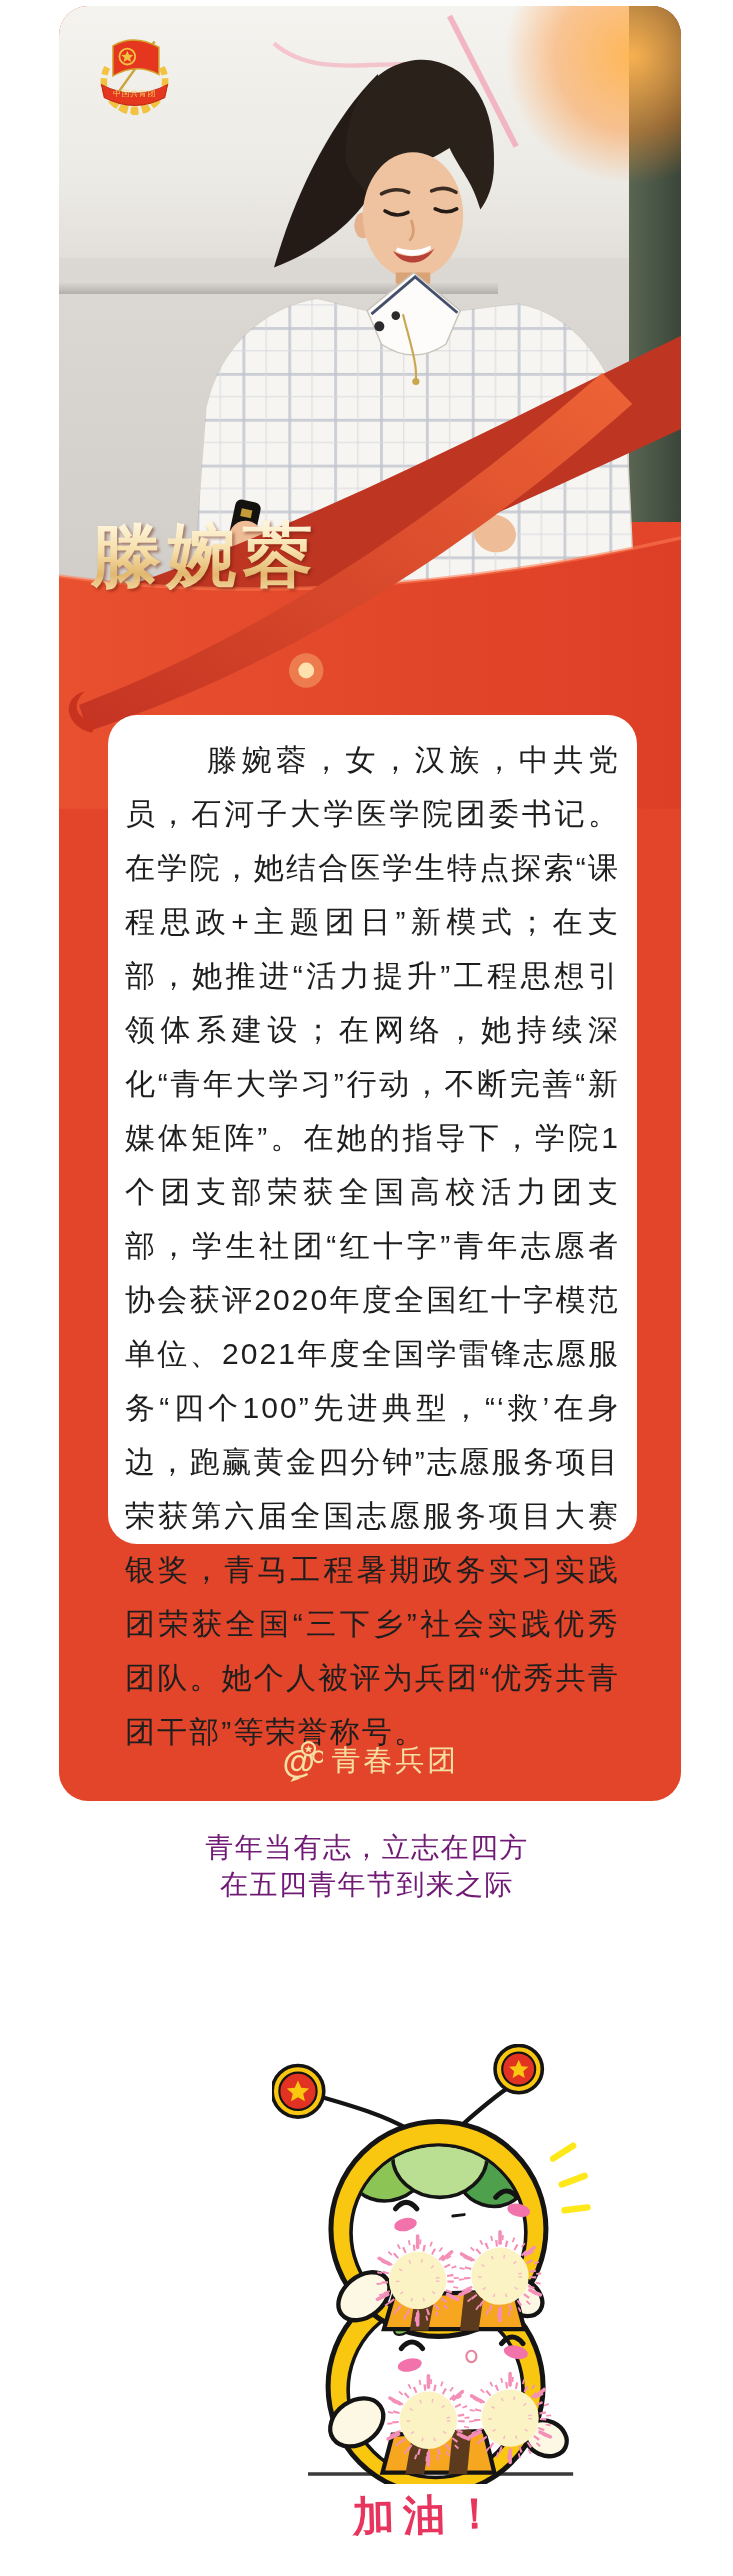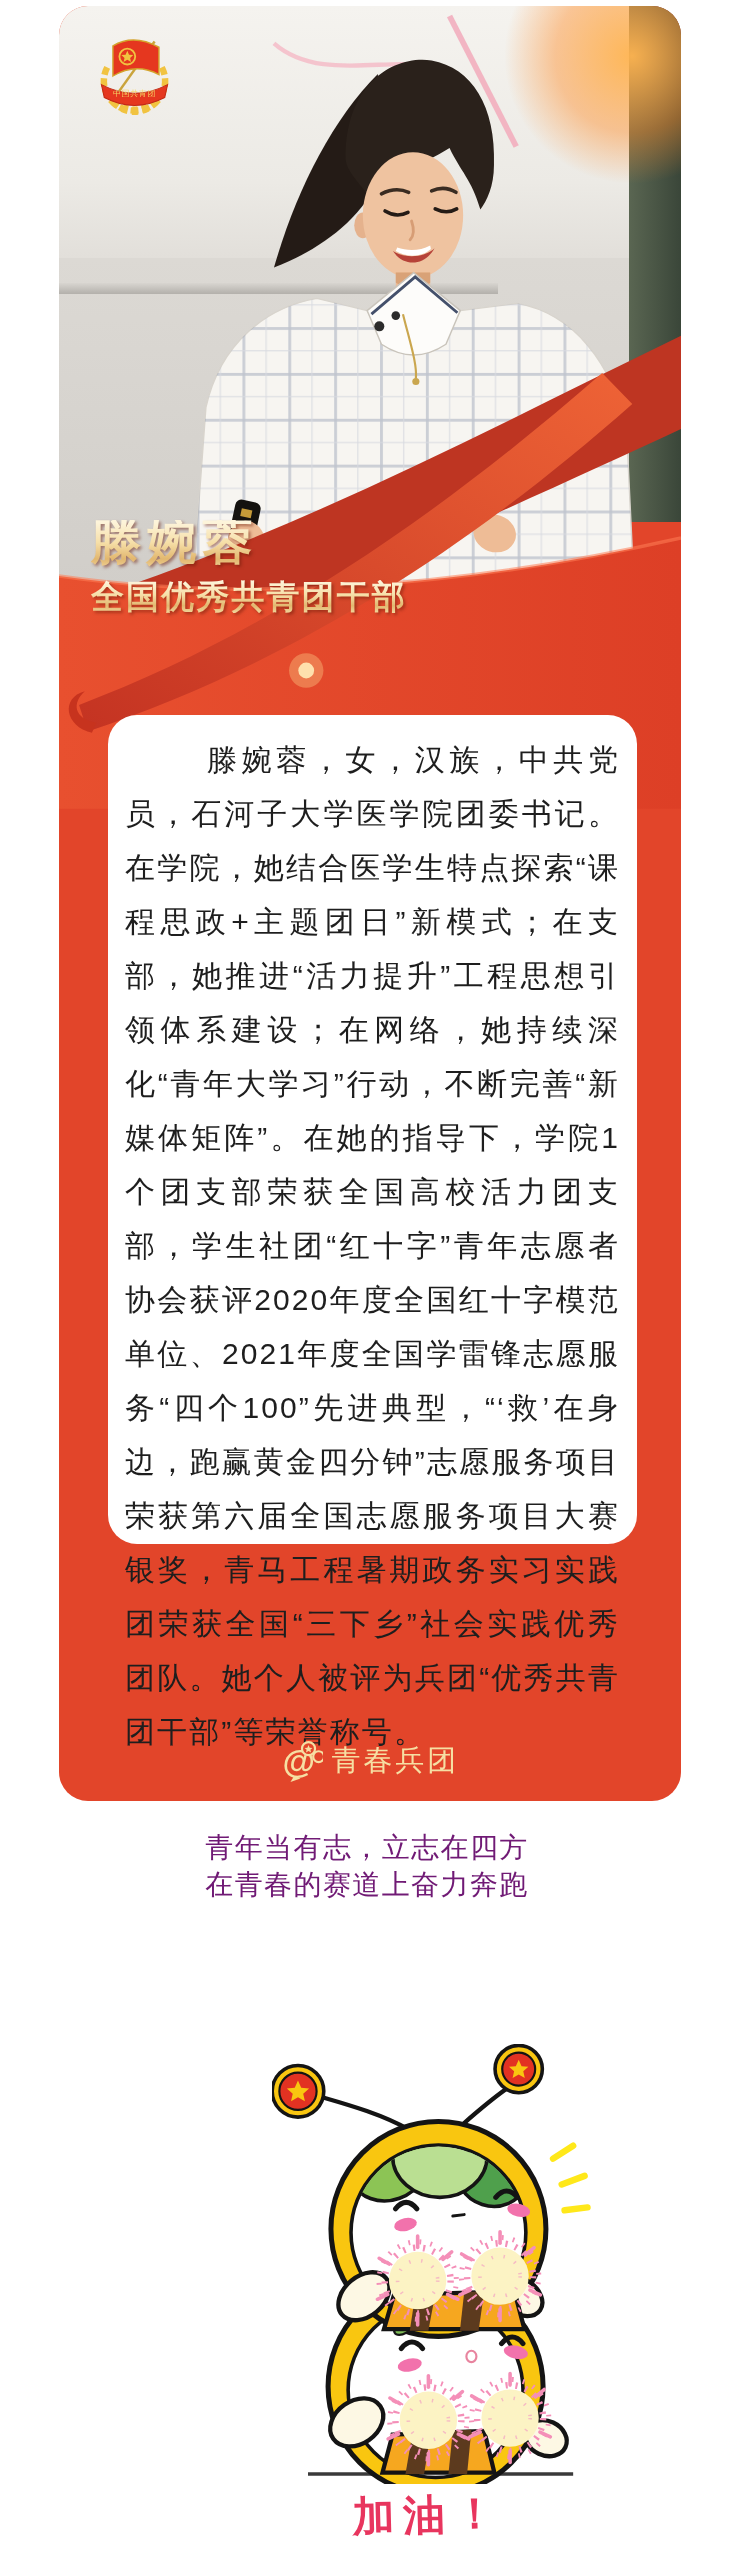--- a/index.html
+++ b/index.html
@@ -32,21 +32,21 @@
   
   .swoosh { position:absolute; left:0; top:301px; width:622px; height:502px; z-index:2; }
 
   
   .hero { position:absolute; left:32px; top:514px; z-index:5; }
   .gold-text {
     background:linear-gradient(180deg,#fdf4da 5%, #f6dfa8 45%, #e2b76f 78%, #f1d69c 100%);
     -webkit-background-clip:text; background-clip:text; color:transparent;
     filter:drop-shadow(2.1px 2.9px 1.4px rgba(105,25,8,.5));
   }
-  .hero-name  { font-size:50px; font-weight:900; letter-spacing:5.7px; line-height:1;font-family:Liberation Mono, monospace; }
+  .hero-name  { font-size:70px; font-weight:900; letter-spacing:5.7px; line-height:1; }
   .hero-title { font-size:33px; font-weight:900; letter-spacing:2.1px; line-height:1; margin-top:10px; }
 
   
   .emblem { position:absolute; left:32px; top:24px; width:87px; height:92px; z-index:6; }
 
   
   .card {
     position:absolute; left:49px; top:709px; width:529px; height:829px; z-index:4;
     background:#ffffff; border-radius:29px; padding:18.6px 17px;
   }
@@ -168,42 +168,41 @@
     <path d="M50,29 L52.4,34.4 L58.3,34.9 L53.9,38.8 L55.2,44.6 L50,41.5 L44.8,44.6 L46.1,38.8 L41.7,34.9 L47.6,34.4 Z" fill="#f1c340"></path>
     <path d="M22,52 A41,41 0 0 0 58,112" stroke="#f1c340" stroke-width="9" stroke-dasharray="11 5" fill="none"></path>
     <path d="M98,52 A41,41 0 0 1 62,112" stroke="#f1c340" stroke-width="9" stroke-dasharray="11 5" fill="none"></path>
     <path d="M32,100 A38,38 0 0 0 88,100" stroke="#f1c340" stroke-width="12" stroke-dasharray="8 6" fill="none"></path>
     <path d="M14,76 Q60,100 106,76 L102,94 Q60,116 18,94 Z" fill="#e5371f" stroke="#c22a14" stroke-width="1.5"></path>
     <text x="60" y="92" font-size="11" fill="#f6d565" text-anchor="middle" letter-spacing="1">中国共青团</text>
   </svg>
 
   <div class="hero">
     <div class="hero-name gold-text">滕婉蓉</div>
-    <div class="hero-title gold-text">全国优秀共青团干部</div>
   </div>
 
   <div class="card">
     <p>滕婉蓉，女，汉族，中共党员，石河子大学医学院团委书记。在学院，她结合医学生特点探索“课程思政+主题团日”新模式；在支部，她推进“活力提升”工程思想引领体系建设；在网络，她持续深化“青年大学习”行动，不断完善“新媒体矩阵”。在她的指导下，学院1个团支部荣获全国高校活力团支部，学生社团“红十字”青年志愿者协会获评2020年度全国红十字模范单位、2021年度全国学雷锋志愿服务“四个100”先进典型，“‘救’在身边，跑赢黄金四分钟”志愿服务项目荣获第六届全国志愿服务项目大赛银奖，青马工程暑期政务实习实践团荣获全国“三下乡”社会实践优秀团队。她个人被评为兵团“优秀共青团干部”等荣誉称号。</p>
   </div>
 
   <div class="brand-row">
     <svg width="42" height="42" viewBox="0 0 58 58">
       <text x="2" y="46" font-size="46" font-weight="bold" fill="#f6dfa3" font-family="Liberation Sans, sans-serif">@</text>
       <circle cx="38" cy="12" r="9" fill="#e2452a" stroke="#f6dfa3" stroke-width="3"></circle>
       <path d="M38,7 L39.6,10.6 L43.5,10.9 L40.6,13.5 L41.5,17.3 L38,15.2 L34.5,17.3 L35.4,13.5 L32.5,10.9 L36.4,10.6 Z" fill="#f6dfa3"></path>
       <circle cx="52" cy="23" r="7.5" fill="none" stroke="#f6dfa3" stroke-width="3"></circle>
       <path d="M18,50 L13,58 L27,53 Z" fill="#f6dfa3"></path>
     </svg>
     <span class="brand-text">青春兵团</span>
   </div>
 </div>
 
 <div class="closing">
   <div>青年当有志，立志在四方</div>
-  <div>在青春的赛道上奋力奔跑</div>
+  <div>在五四青年节到来之际</div>
 </div>
 
 <div class="mascot-wrap">
   <svg width="330" height="440" viewBox="0 0 460 614">
     <defs>
       <g id="pom">
         <circle r="40" fill="#fcf3c4"></circle>
         <circle r="46" fill="none" stroke="#f48fb8" stroke-width="9" stroke-dasharray="3 11"></circle>
         <circle r="54" fill="none" stroke="#f48fb8" stroke-width="7" stroke-dasharray="2.5 13" transform="rotate(9)"></circle>
         <circle r="28" fill="none" stroke="#f4a2c4" stroke-width="5" stroke-dasharray="2 15" opacity="0.7"></circle>

